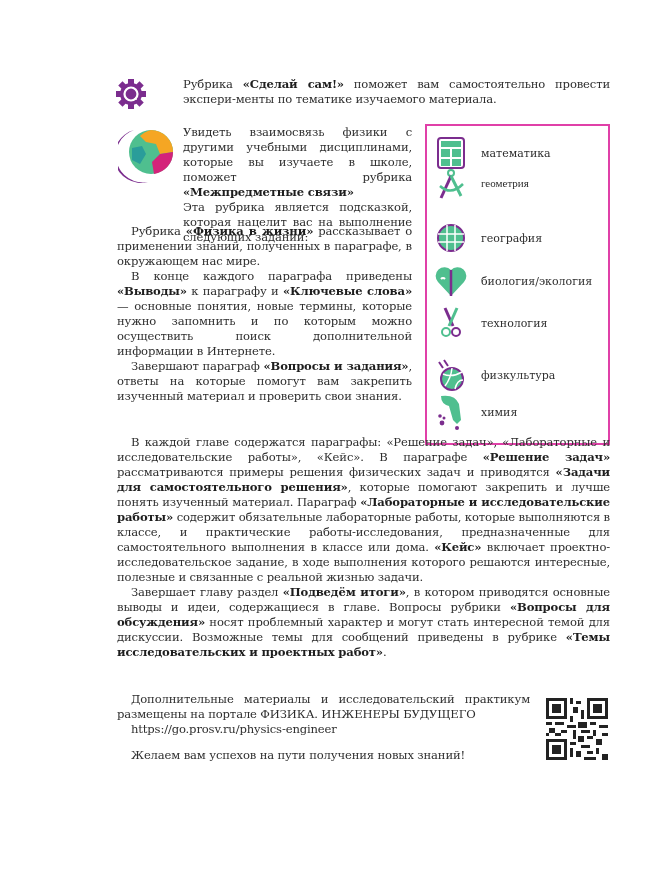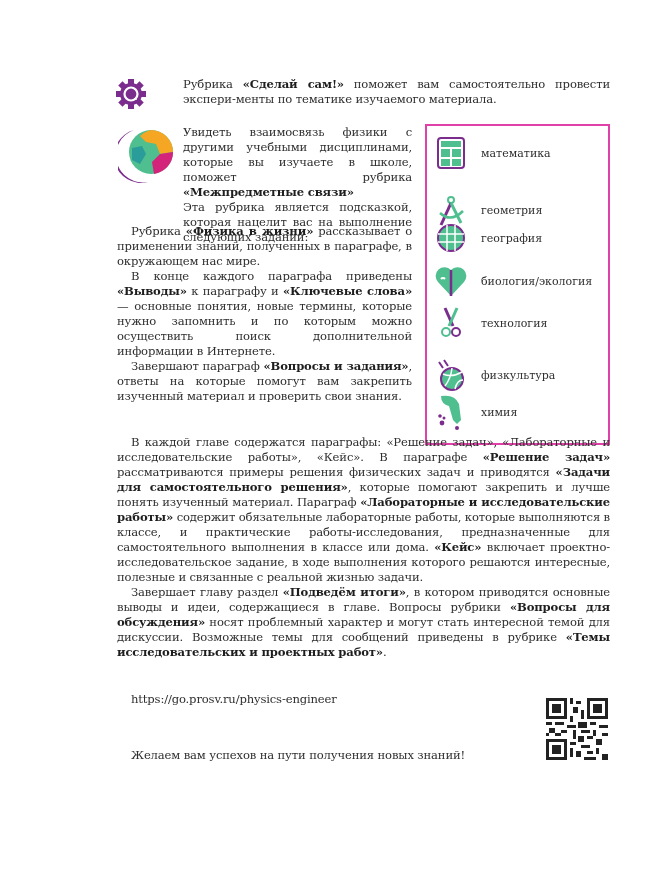--- a/index.html
+++ b/index.html
@@ -62,21 +62,21 @@
     <svg viewBox="0 0 32 34">
       <rect x="3" y="2" width="26" height="30" rx="3" fill="#fff" stroke="#7b2d8e" stroke-width="2"></rect>
       <rect x="6" y="5" width="20" height="6" fill="#4fbf8f"></rect>
       <rect x="6" y="13" width="9" height="8" fill="#4fbf8f"></rect>
         <rect x="17" y="13" width="9" height="8" fill="#4fbf8f"></rect>
       <rect x="6" y="23" width="9" height="7" fill="#4fbf8f"></rect>
         <rect x="17" y="23" width="9" height="7" fill="#4fbf8f"></rect>
     </svg>
     <span class="side-label">математика</span>
   </div>
-  <div class="side-item" style="top:67px;">
+  <div class="side-item" style="top:40px;font-family:Liberation Serif, serif;">
     <svg viewBox="0 0 32 34">
       <circle cx="16" cy="7" r="3" fill="none" stroke="#4fbf8f" stroke-width="2"></circle>
       <path d="M16 10 L6 32" stroke="#7b2d8e" stroke-width="3"></path>
       <path d="M16 10 L26 30" stroke="#4fbf8f" stroke-width="3"></path>
       <path d="M5 20 Q16 30 28 18" fill="none" stroke="#4fbf8f" stroke-width="2.5"></path>
     </svg>
     <span class="side-label">геометрия</span>
   </div>
   <div class="side-item" style="top:95px;">
     <svg viewBox="0 0 32 34">
@@ -121,20 +121,21 @@
     <span class="side-label">химия</span>
   </div>
 </div>
 
 <div class="abs txt" style="left:117px;top:435px;width:493px;">
   <p class="ind"><span>В каждой главе содержатся параграфы: «Решение задач», «Лабораторные и исследовательские работы», «Кейс». В параграфе </span><b>«Решение задач»</b><span> рассматриваются примеры решения физических задач и приводятся </span><b>«Задачи для самостоятельного решения»</b><span>, которые помогают закрепить и лучше понять изученный материал. Параграф </span><b>«Лабораторные и исследовательские работы»</b><span> содержит обязательные лабораторные работы, которые выполняются в классе, и практические работы-исследования, предназначенные для самостоятельного выполнения в классе или дома. </span><b>«Кейс»</b><span> включает проектно-исследовательское задание, в ходе выполнения которого решаются интересные, полезные и связанные с реальной жизнью задачи.</span></p>
   <p class="ind"><span>Завершает главу раздел </span><b>«Подведём итоги»</b><span>, в котором приводятся основные выводы и идеи, содержащиеся в главе. Вопросы рубрики </span><b>«Вопросы для обсуждения»</b><span> носят проблемный характер и могут стать интересной темой для дискуссии. Возможные темы для сообщений приведены в рубрике </span><b>«Темы исследовательских и проектных работ»</b><span>.</span></p>
 </div>
 
 <div class="abs txt" style="left:117px;top:692px;width:413px;">
+  <p class="ind">Дополнительные материалы и исследовательский практикум размещены на портале ФИЗИКА. ИНЖЕНЕРЫ БУДУЩЕГО</p>
   <p class="ind">https://go.prosv.ru/physics-engineer</p>
 </div>
 <div class="abs txt" style="left:131px;top:748px;width:420px;">
   <span>Желаем вам успехов на пути получения новых знаний!</span>
 </div>
 
 <svg class="qr" viewBox="0 0 21 21" shape-rendering="crispEdges">
   <g fill="#222">
     <rect x="0" y="0" width="7" height="7"></rect>
       <rect x="14" y="0" width="7" height="7"></rect>

